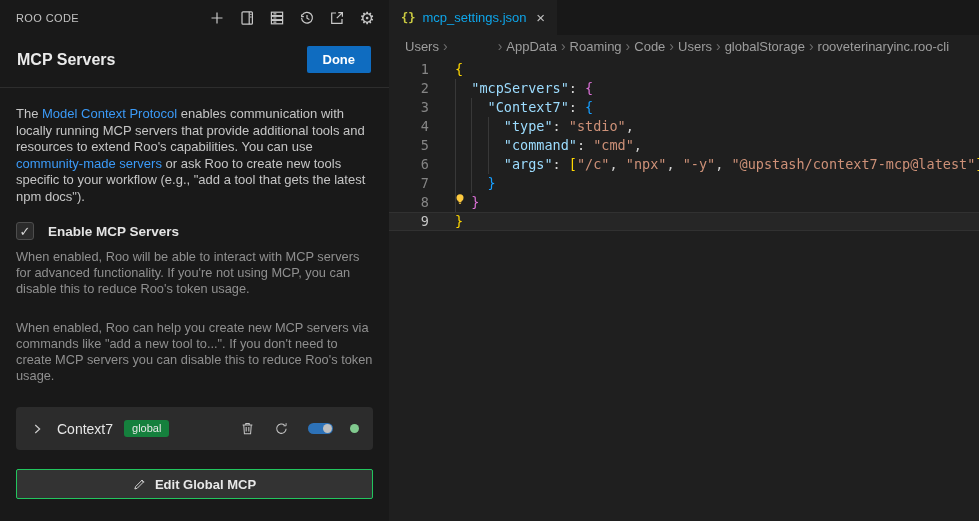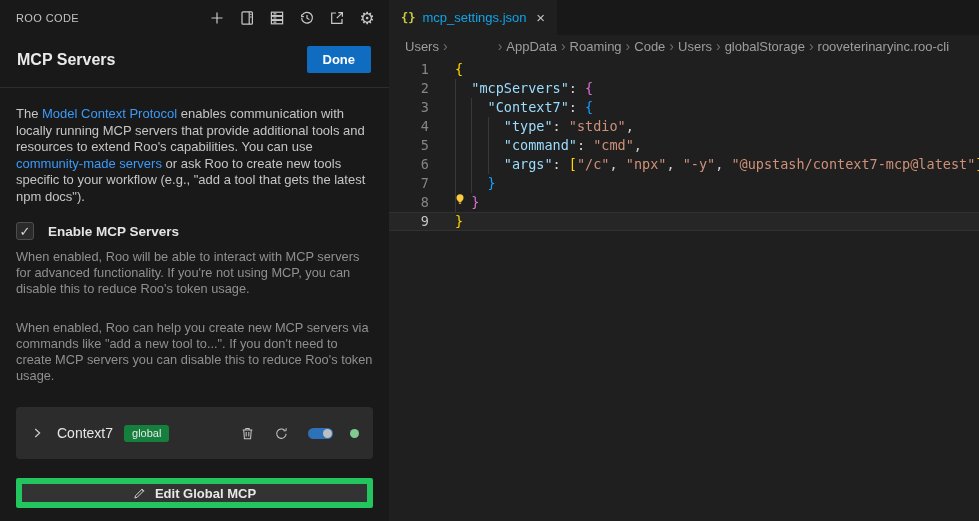--- a/index.html
+++ b/index.html
@@ -23,34 +23,34 @@
 
   .panel-content { padding:18px 16px 0 16px; }
   .intro { font-size:13px; line-height:16.5px; color:#c5c5c5; margin-bottom:17px; width:362px; }
   a.link { color:#3b9af7; text-decoration:none; cursor:pointer;text-align:center; }
 
   .setting-row { display:flex; align-items:center; gap:14px; margin-bottom:9px; }
   .checkbox { width:18px; height:18px; background:#2b2b2b; border:1px solid #4d4d4d; border-radius:3px; display:flex; align-items:center; justify-content:center; color:#d6d6d6; font-size:13px; cursor:pointer; flex:none; }
   .setting-label { font-size:13.5px; font-weight:bold; color:#e4e4e4; }
   .setting-desc { font-size:12.8px; line-height:16px; color:#8f8f8f; margin-bottom:23px; width:360px; }
 
-  .server-row { height:52px; background:#2c2c2c; border-radius:4px; display:flex; align-items:center; padding:0 14px 0 14px; margin-top:13px; margin-bottom:19px; }
+  .server-row { height:43px; background:#2c2c2c; border-radius:4px; display:flex; align-items:center; padding:0 14px 0 14px; margin-top:13px; margin-bottom:19px; }
   .chev { width:14px; height:14px; margin-right:13px; cursor:pointer; flex:none; }
   .chev svg { stroke:#cdcdcd; fill:none; stroke-width:1.4; }
   .server-name { font-size:14px; color:#e6e6e6; margin-right:11px; }
   .scope-badge { font-size:11px; color:#e6e6e6; background:#15803d; padding:2px 8px 3px 8px; border-radius:3px; }
   .row-spacer { flex:1; }
   .row-icon { width:18px; height:18px; display:flex; align-items:center; justify-content:center; margin-left:16px; cursor:pointer; }
   .row-icon svg { stroke:#c5c5c5; fill:none; stroke-width:1.1; }
   .toggle { width:25px; height:11px; border-radius:6px; background:#2d72b8; position:relative; margin-left:18px; cursor:pointer; flex:none; }
   .toggle .knob { position:absolute; right:1px; top:1px; width:9px; height:9px; border-radius:50%; background:#bfbfbf; }
   .status-dot { width:9px; height:9px; border-radius:50%; background:#81ca8f; margin-left:17px; flex:none; }
 
   .actions { display:flex; gap:10px; }
-  .edit-btn { flex:1; height:30px; background:#333333; border:6px solid #22c55e; border-radius:2px; color:#e8e8e8; font-size:13px; font-weight:bold; display:flex; align-items:center; justify-content:center; gap:9px; cursor:pointer; font-family:inherit; }
+  .edit-btn { flex:1; height:30px; background:#333333; border:1px solid #22c55e; border-radius:2px; color:#e8e8e8; font-size:13px; font-weight:bold; display:flex; align-items:center; justify-content:center; gap:9px; cursor:pointer; font-family:inherit; }
   .edit-btn svg { stroke:#d8d8d8; fill:none; stroke-width:1.2; flex:none; }
 
   
   .editor-pane { flex:1; background:#1f1f1f; display:flex; flex-direction:column; min-width:0; }
   .tab-bar { height:35px; background:#181818; display:flex; flex:none; }
   .tab { width:168px; background:#1f1f1f; display:flex; align-items:center; padding:0 10px 0 12px; cursor:pointer; }
   .json-icon { font-family:"DejaVu Sans Mono", monospace; font-size:12px; font-weight:bold; color:#cbcb41; margin-right:7px; }
   .tab-name { font-size:13px; color:#0ea5e9; white-space:nowrap; }
   .tab-close { margin-left:auto; color:#c0c0c0; font-size:15px; line-height:15px; cursor:pointer; padding:0 2px; }
 

